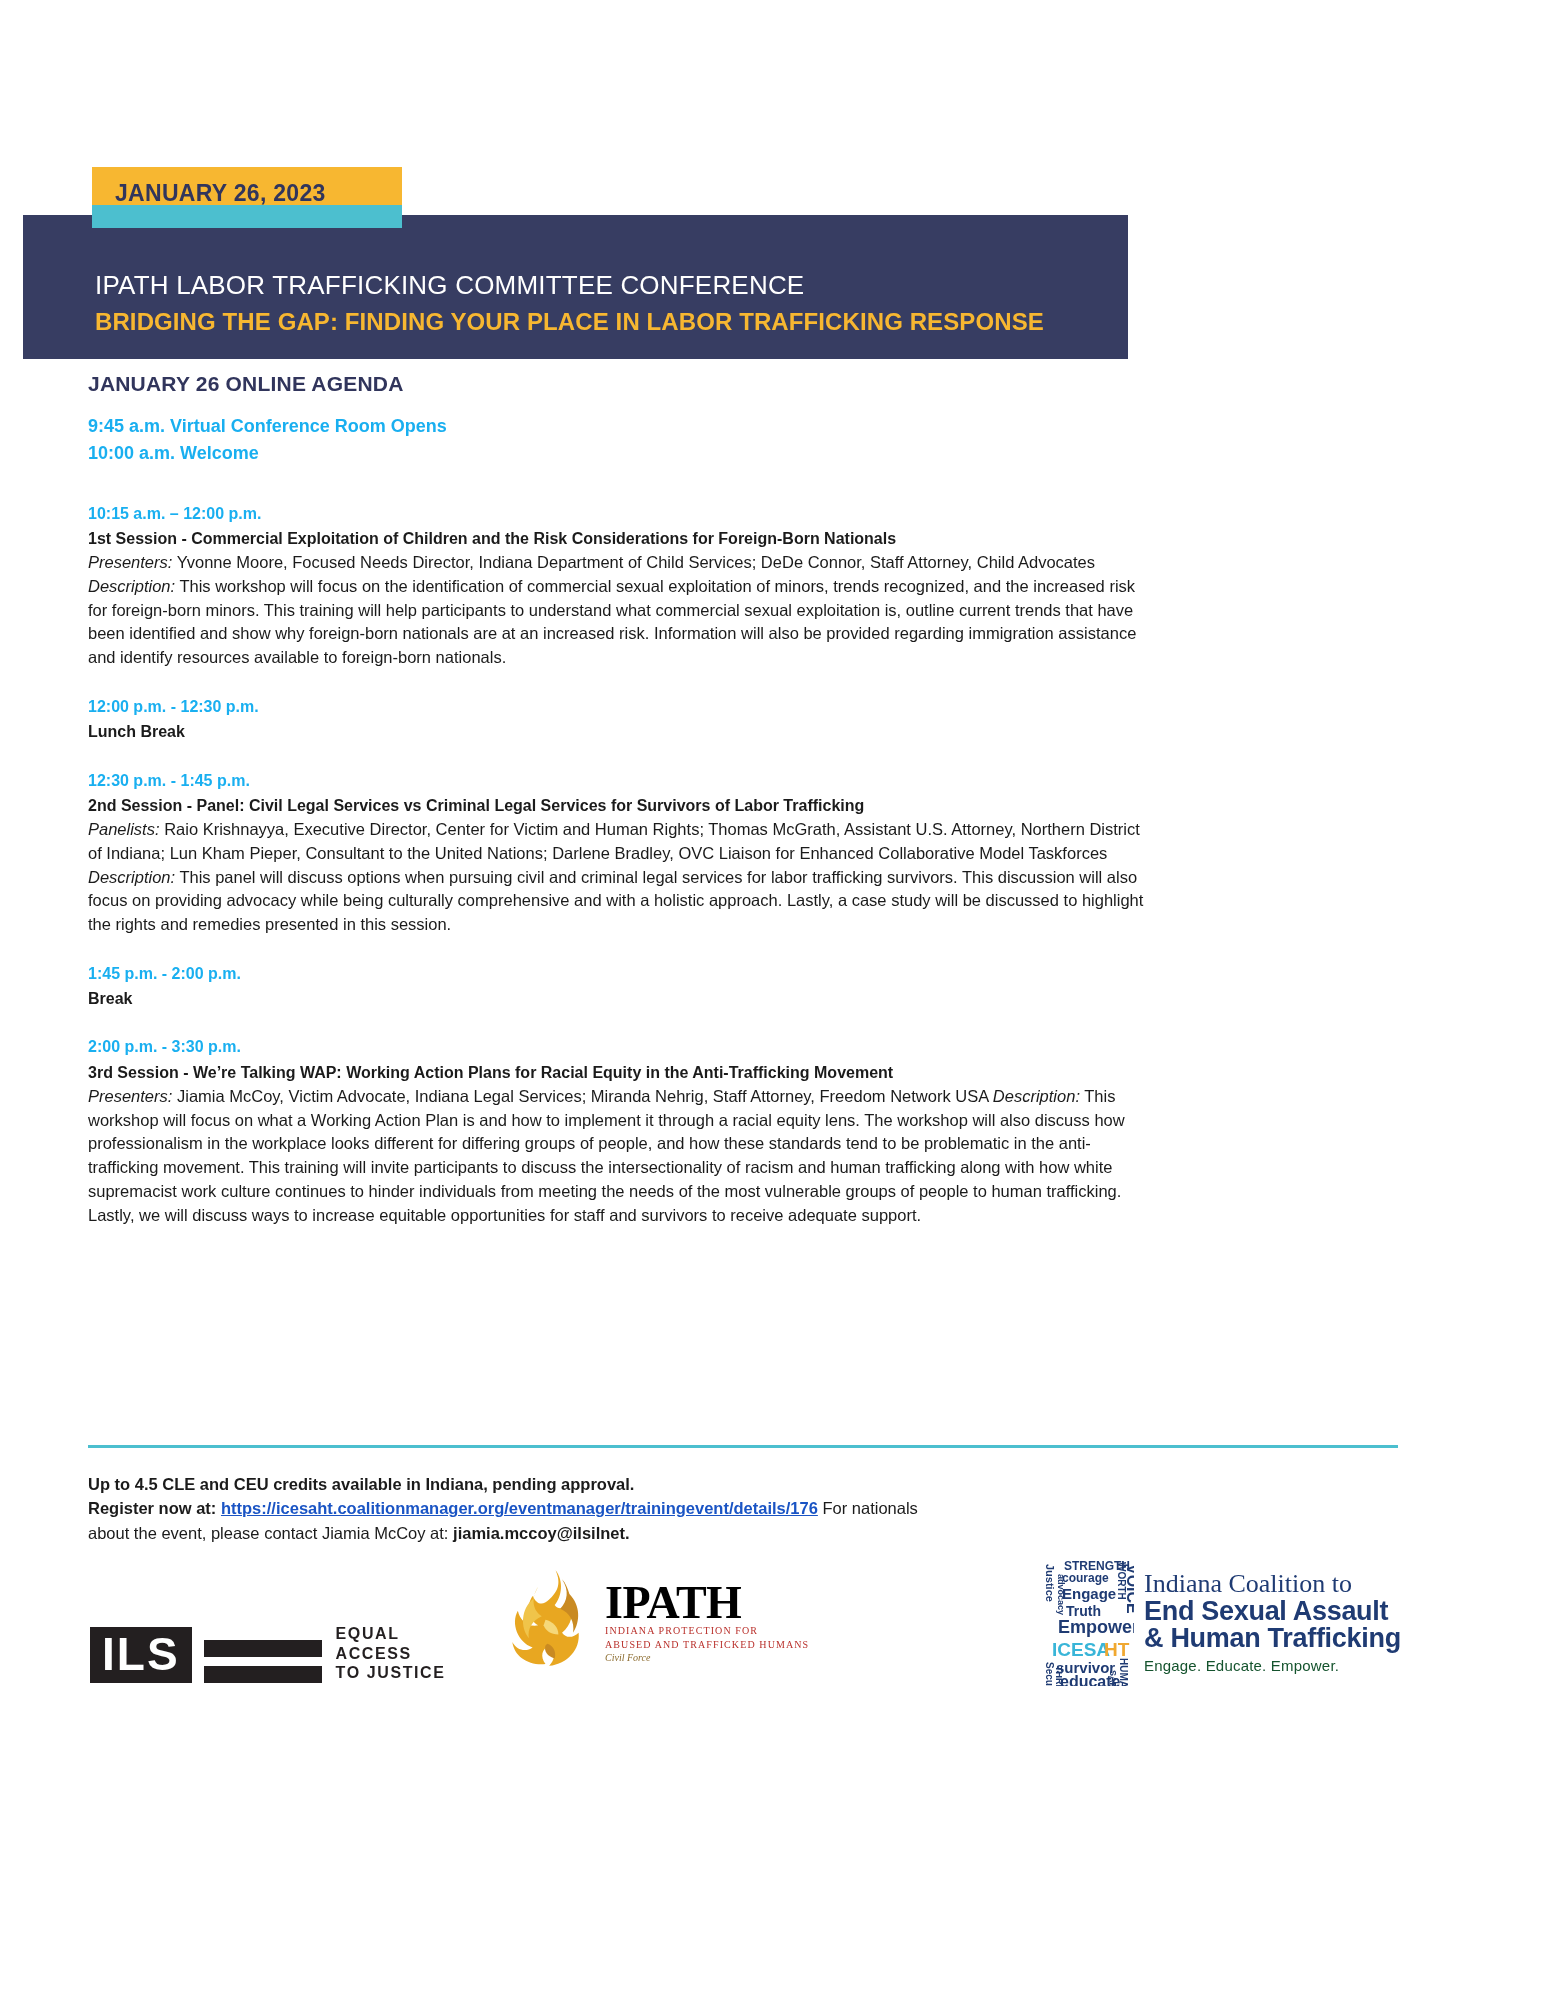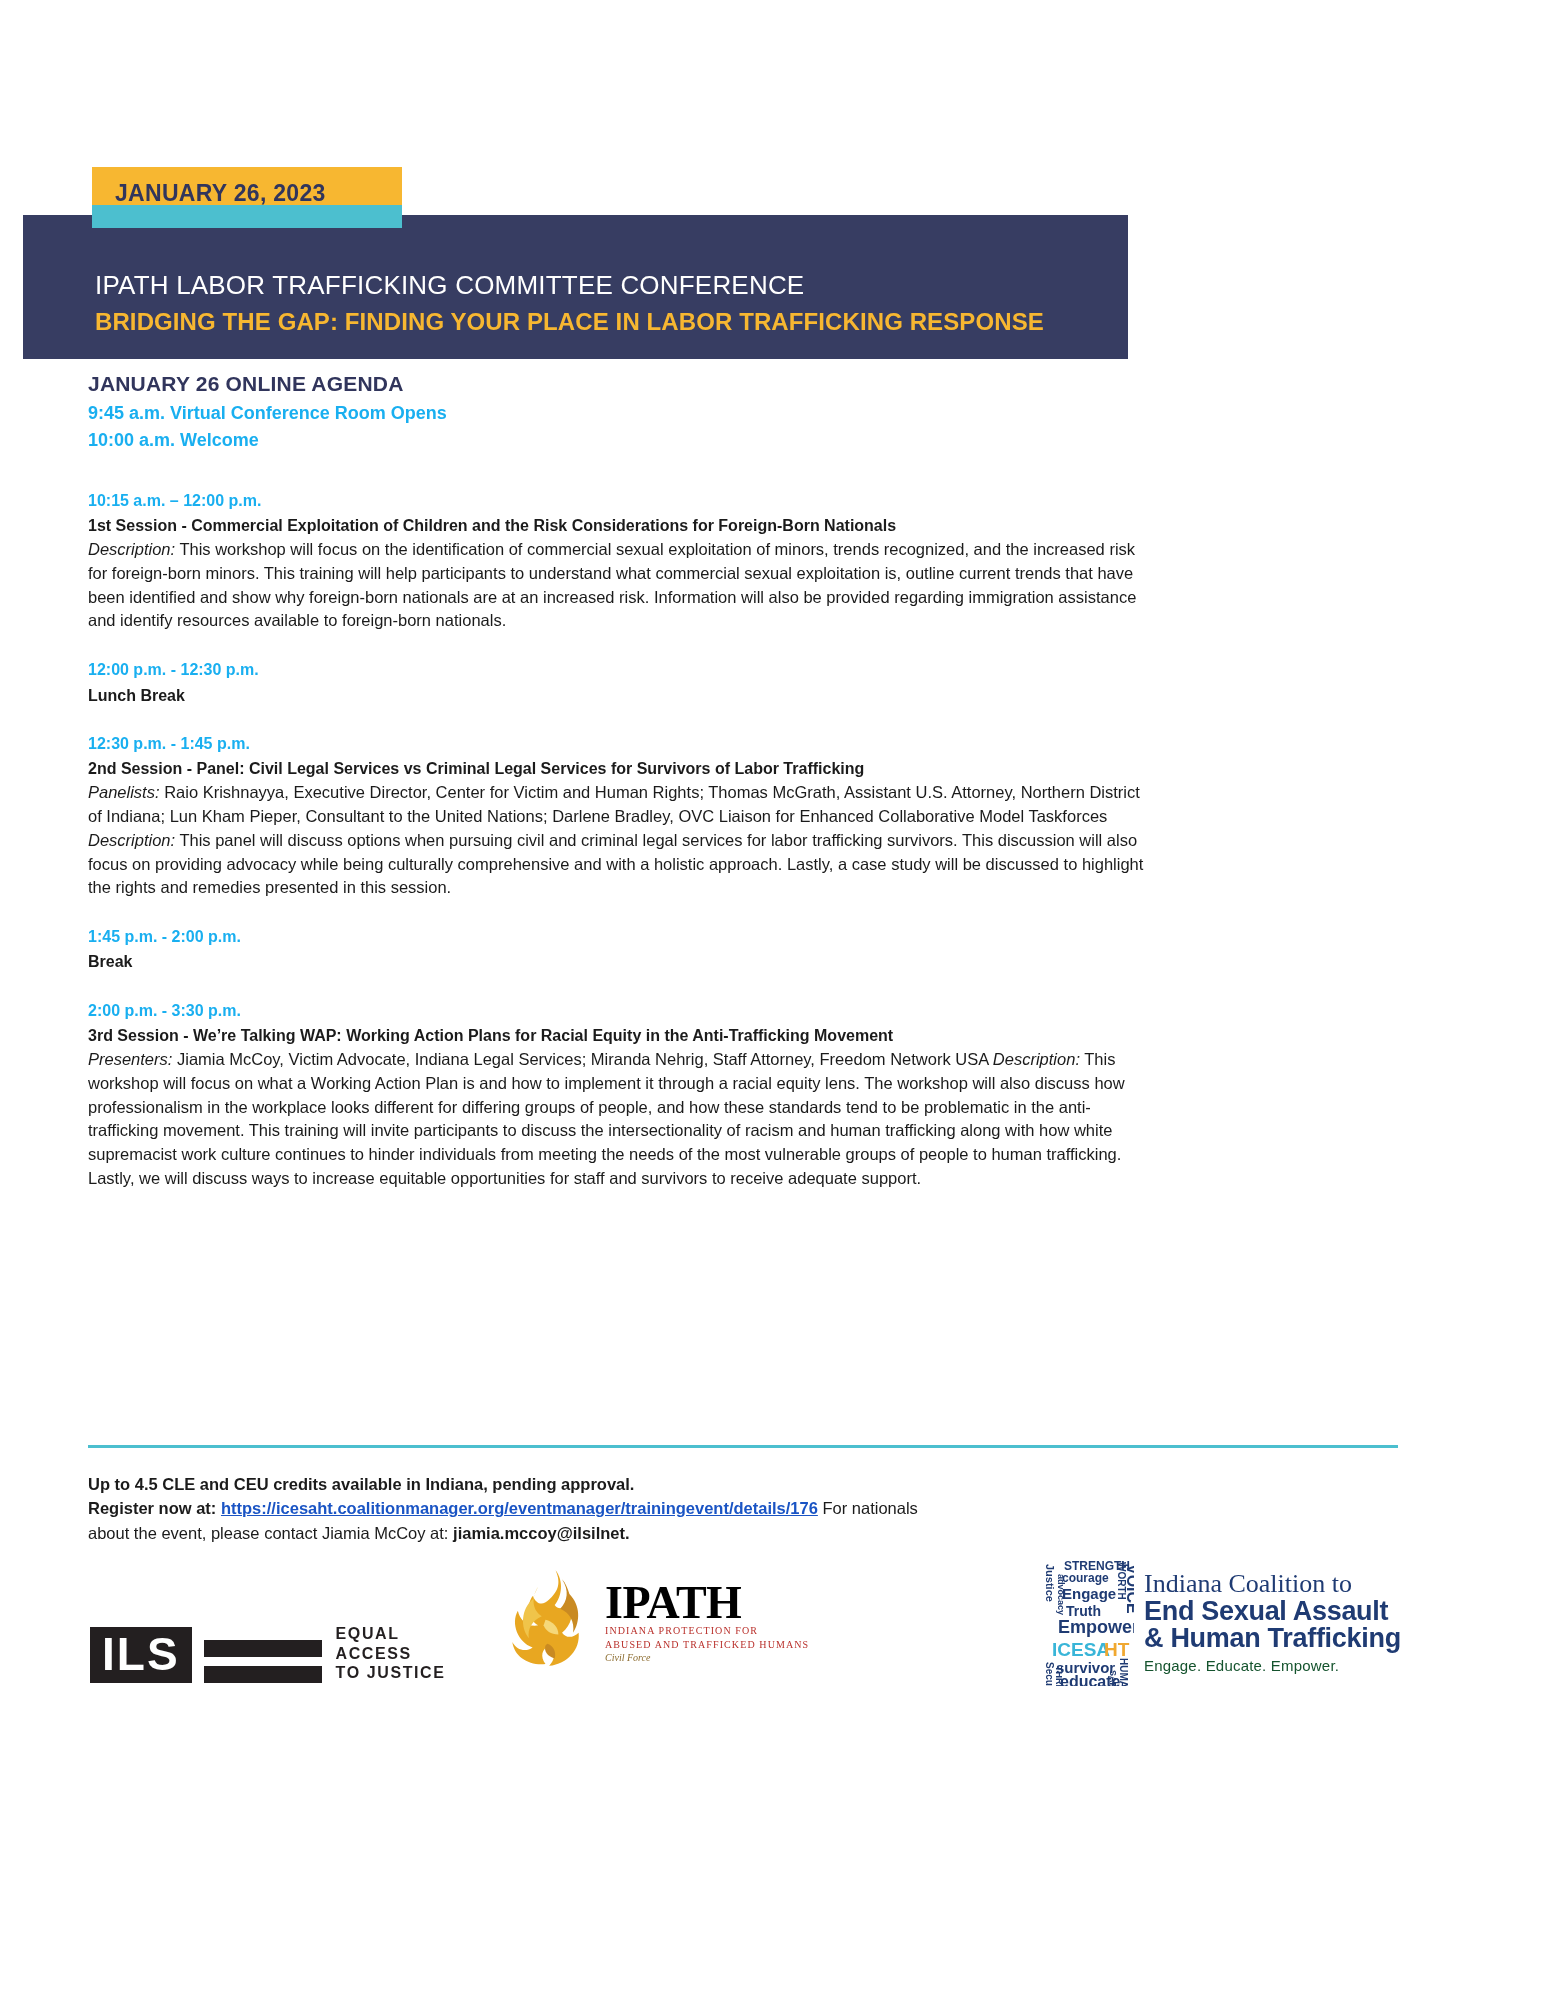--- a/index.html
+++ b/index.html
@@ -55,21 +55,21 @@
     letter-spacing:0.1px; z-index:6; white-space:nowrap;
   }
 
   
   .content{
     position:absolute; left:88px; top:372px;
     width:1058px;
   }
   .agenda-title{
     font-size:21px; font-weight:bold; color:#31355c;
-    letter-spacing:0.2px; margin:0 0 5px 0;
+    letter-spacing:0.2px; margin:0 0 18px 0;
   }
   .cyan-line{
     font-size:18px; font-weight:bold; color:#19aff0;
     margin:0 0 3px 0; line-height:1.35;
   }
   .spacer-lg{ height:34px; }
   .spacer-md{ height:26px; }
 
   .time-head{
     font-size:16px; font-weight:bold; color:#19aff0;
@@ -175,20 +175,21 @@
   <div class="content">
 
     <div class="agenda-title">JANUARY 26 ONLINE AGENDA</div>
     <div class="cyan-line">9:45 a.m. Virtual Conference Room Opens</div>
     <div class="cyan-line">10:00 a.m. Welcome</div>
 
     <div class="spacer-lg"></div>
     <div>
       <div class="time-head">10:15 a.m. – 12:00 p.m.</div>
       <div class="sess-title">1st Session - Commercial Exploitation of Children and the Risk Considerations for Foreign-Born Nationals</div>
+      <p class="sess-body"><em>Presenters:</em><span> Yvonne Moore, Focused Needs Director, Indiana Department of Child Services; DeDe Connor, Staff Attorney, Child Advocates</span></p>
       <p class="sess-body"><em>Description:</em><span> This workshop will focus on the identification of commercial sexual exploitation of minors, trends recognized, and the increased risk for foreign-born minors. This training will help participants to understand what commercial sexual exploitation is, outline current trends that have been identified and show why foreign-born nationals are at an increased risk. Information will also be provided regarding immigration assistance and identify resources available to foreign-born nationals.</span></p>
     </div>
 
     <div class="spacer-md"></div>
     <div>
       <div class="time-head">12:00 p.m. - 12:30 p.m.</div>
       <div class="plain-label">Lunch Break</div>
     </div>
 
     <div class="spacer-md"></div>

